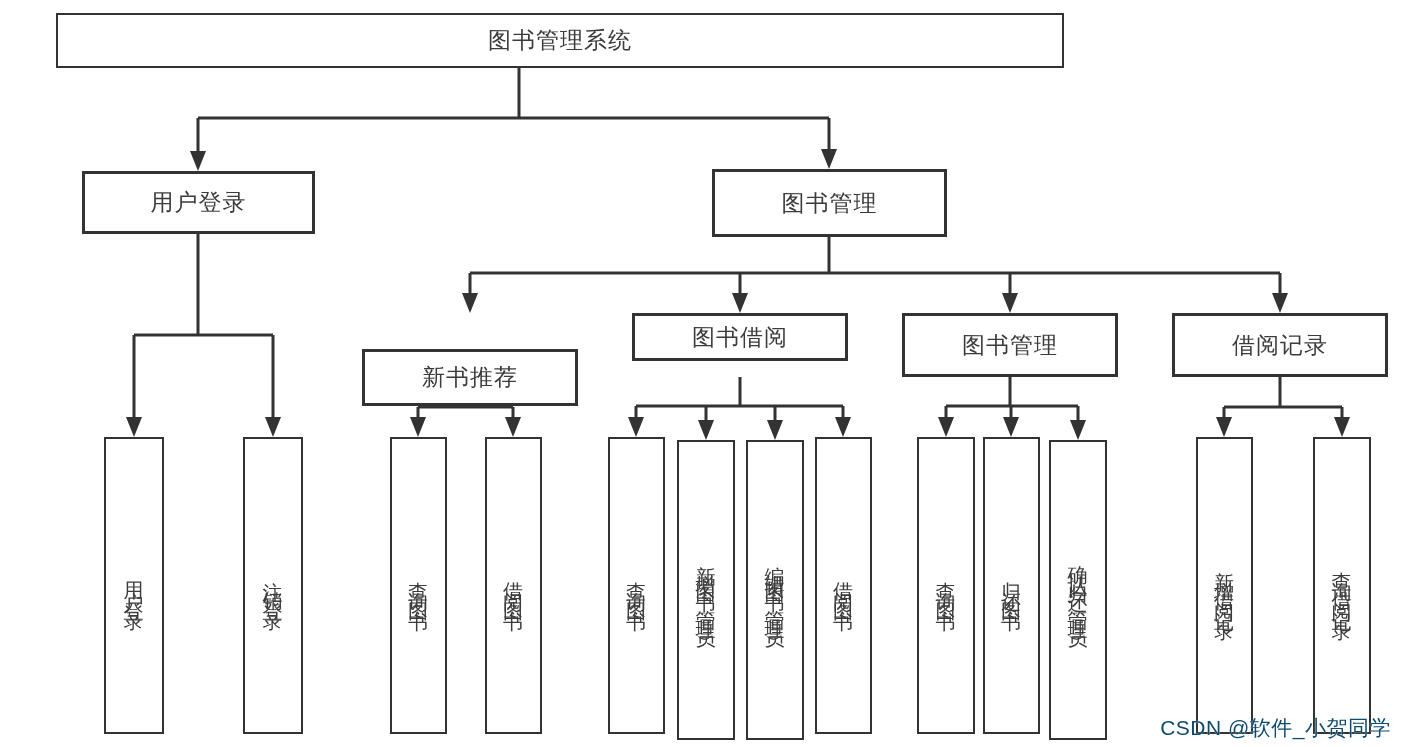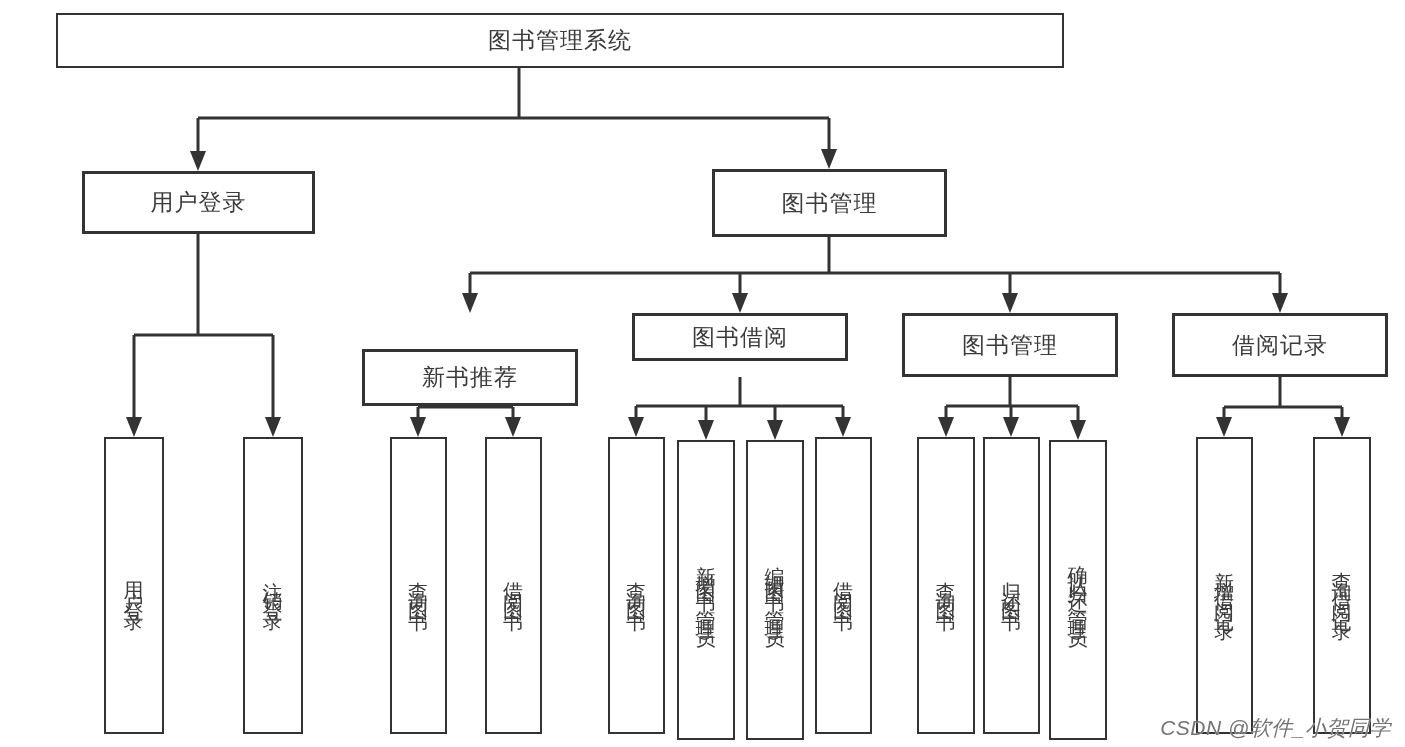--- a/index.html
+++ b/index.html
@@ -59,25 +59,24 @@
     line-height: 1.1;
   }
   .leaf.long span {
     letter-spacing: 9px;
   }
   .watermark {
     position: absolute;
     right: 14px;
     top: 714px;
     font-size: 21px;
-    color: #737373;
+    color: #0c4a6e;
     letter-spacing: 0.5px;
     text-shadow: 0 0 1px #ffffff;
     white-space: nowrap;
-    font-style: italic;
   }
 </style>
 </head>
 <body>
 
 <div class="canvas">
 
   <svg class="wires" viewBox="0 0 1405 747" xmlns="http://www.w3.org/2000/svg">
     <g>
       <path d="M519 68 V118 M198 118 H829 M198 118 V151 M829 118 V149"></path>

